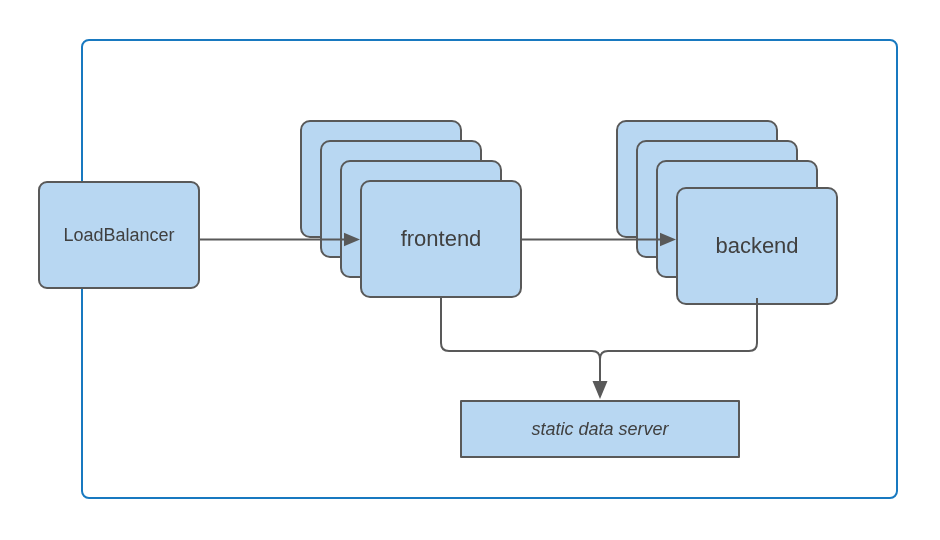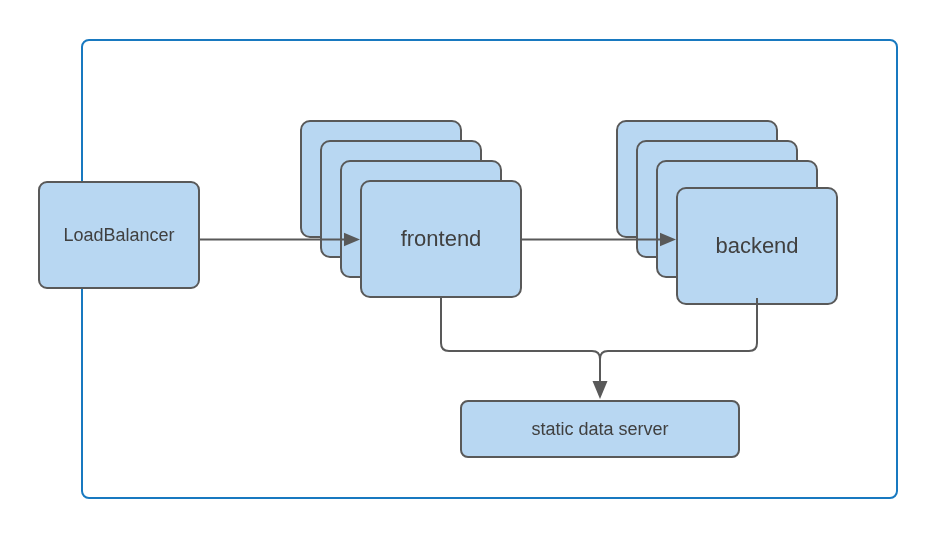--- a/index.html
+++ b/index.html
@@ -57,21 +57,21 @@
     border-radius: 10px;
   }
   .card.front {
     display: flex;
     align-items: center;
     justify-content: center;
     color: var(--node-text);
     font-size: 22px;
   }
   #load-balancer { left: 38px; top: 181px; width: 162px; height: 108px; }
-  #static-data-server { left: 460px; top: 400px; width: 280px; height: 58px; border-radius: 8px; }
+  #static-data-server { left: 460px; top: 400px; width: 280px; height: 58px; border-radius: 1px; font-style: italic; }
 
   
   #fe-c1 { left: 300px; top: 120px; }
   #fe-c2 { left: 320px; top: 140px; }
   #fe-c3 { left: 340px; top: 160px; }
   #fe-c4 { left: 360px; top: 180px; }
   
   #be-c1 { left: 616px; top: 120px; }
   #be-c2 { left: 636px; top: 140px; }
   #be-c3 { left: 656px; top: 160px; }

